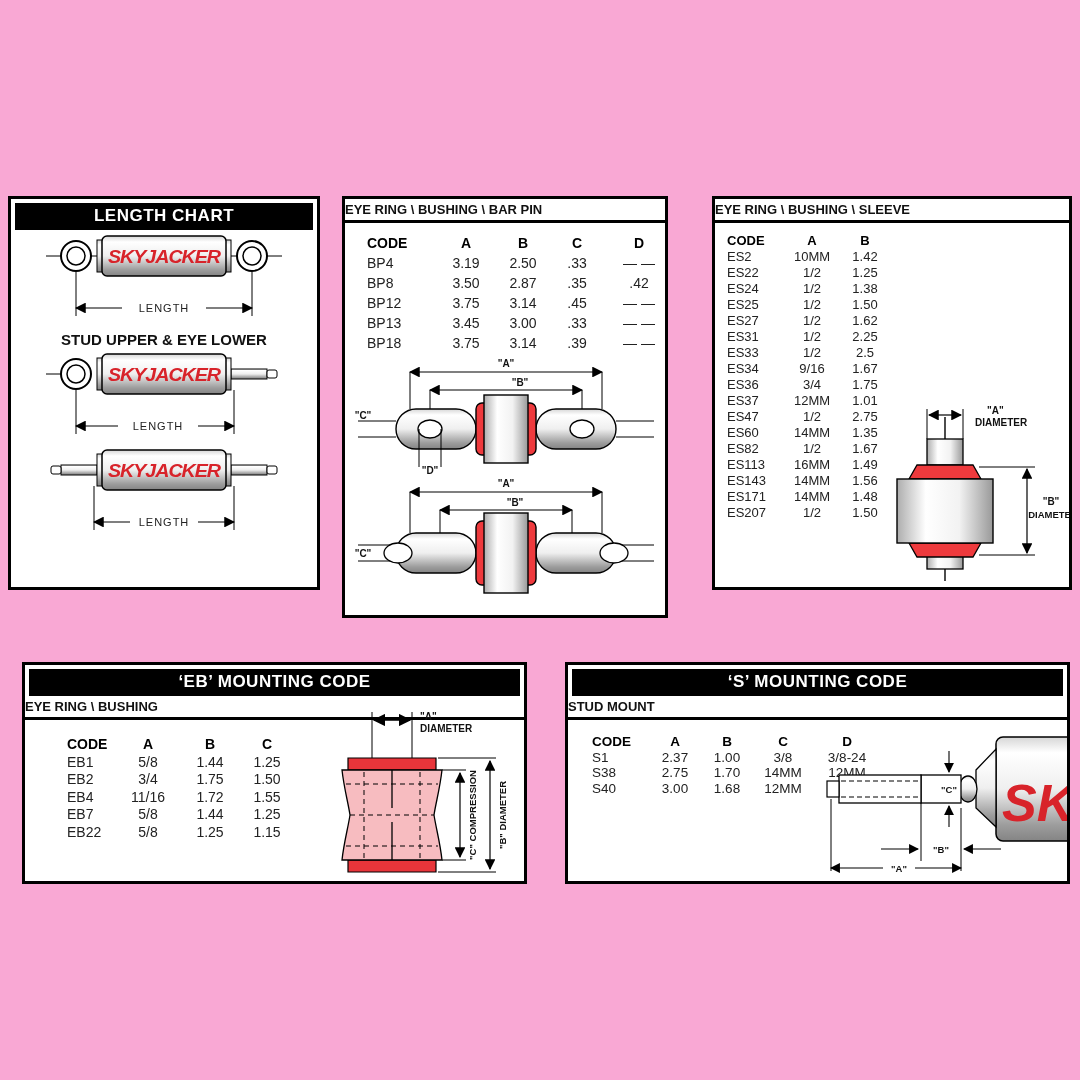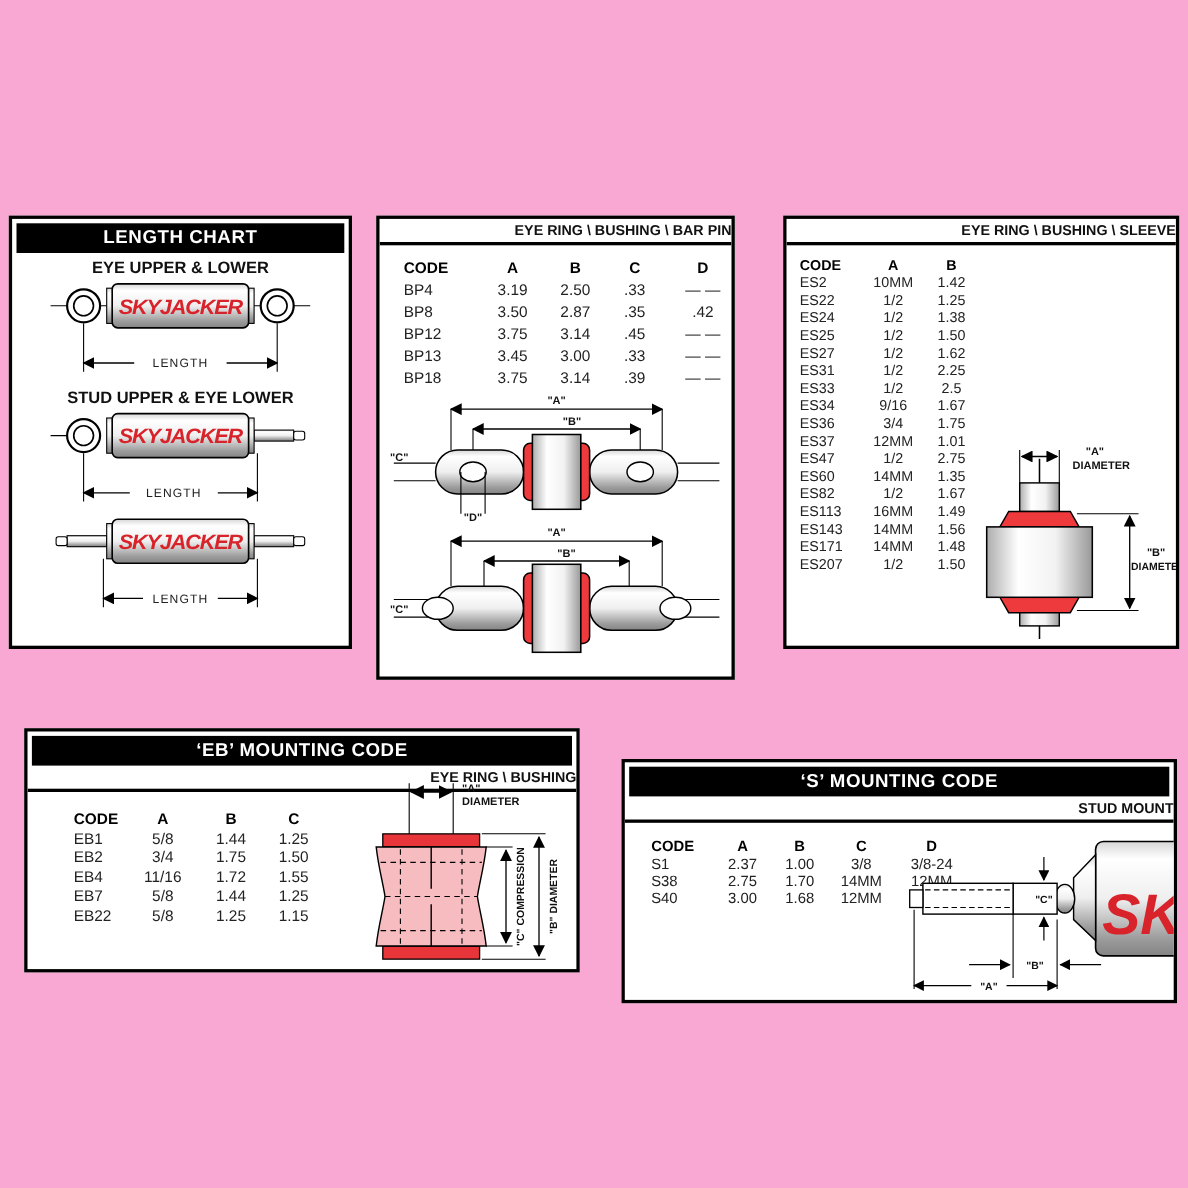--- a/index.html
+++ b/index.html
@@ -1,21 +1,21 @@
 <!DOCTYPE html>
 <html><head>
 <meta charset="utf-8">
 <style>
   html,body{margin:0;padding:0;background:#ffffff;}
   #canvas{position:relative;width:1080px;height:1080px;background:#f9a8d4;overflow:hidden;
           font-family:"Liberation Sans",sans-serif;color:#111;}
   .panel{position:absolute;background:#fff;border:3px solid #000;overflow:hidden;box-sizing:border-box;}
   .hdr{margin:4px 4px 0 4px;background:#000;color:#fff;font-weight:bold;font-size:17px;
        text-align:center;padding:3px 0 4px 0;letter-spacing:.5px;}
-  .sub{font-weight:bold;font-size:13px;text-align:right;padding:3px 0 3px 0;
+  .sub{font-weight:bold;font-size:13px;text-align:left;padding:3px 0 3px 0;
        border-bottom:3px solid #000;margin:0 0 0 0;}
   .table{display:grid;font-size:14px;color:#222;}
   .tcell{text-align:center;white-space:nowrap;}
   .thead{font-weight:bold;color:#000;}
   
   .bp-table{grid-template-columns:72px 58px 56px 52px 72px;line-height:20px;margin:10px 0 4px 20px;}
   .bp-table .tcell:nth-child(5n+1){text-align:left;padding-left:2px;}
   .es-table{grid-template-columns:58px 58px 48px;line-height:16px;font-size:13px;margin:10px 0 0 10px;}
   .es-table .tcell:nth-child(3n+1){text-align:left;padding-left:2px;}
   .eb-table{grid-template-columns:54px 66px 58px 56px;line-height:17.5px;margin:16px 0 0 36px;}
@@ -55,21 +55,20 @@
       </linearGradient>
       <marker id="ah" viewBox="0 0 10 10" refX="9" refY="5" markerWidth="9" markerHeight="9" orient="auto-start-reverse">
           <path d="M0,0L10,5L0,10z" fill="#000"></path>
         </marker>
     </defs>
   </svg>
 
   <section class="panel" style="left:8px;top:196px;width:312px;height:394px;">
     <div class="hdr">LENGTH CHART</div>
 
-    <div class="p1-label">EYE UPPER &amp; LOWER</div>
     <svg width="292" height="96" viewBox="0 0 292 96" style="margin:0 auto">
       <line x1="28" y1="26" x2="264" y2="26" stroke-width="1"></line>
       <circle cx="58" cy="26" r="15" fill="#fff" stroke="#000" stroke-width="2"></circle>
       <circle cx="58" cy="26" r="9" fill="#fff" stroke="#000" stroke-width="1.5"></circle>
       <circle cx="234" cy="26" r="15" fill="#fff" stroke="#000" stroke-width="2"></circle>
       <circle cx="234" cy="26" r="9" fill="#fff" stroke="#000" stroke-width="1.5"></circle>
       <rect x="79" y="10" width="6" height="32" fill="url(#gMetalV)" stroke="#000"></rect>
       <rect x="207" y="10" width="6" height="32" fill="url(#gMetalV)" stroke="#000"></rect>
       <rect x="84" y="6" width="124" height="40" rx="5" fill="url(#gMetalV)" stroke="#000" stroke-width="1.5"></rect>
       <text x="146" y="33" text-anchor="middle" class="logo-txt" textLength="112" lengthAdjust="spacingAndGlyphs">SKYJACKER</text>
@@ -327,21 +326,21 @@
       <line x1="122" y1="150" x2="146" y2="150" stroke-width="1"></line>
       <line x1="140" y1="63" x2="140" y2="147" stroke-width="1.2" marker-start="url(#ah)" marker-end="url(#ah)"></line>
       <text transform="rotate(-90,152,105)" x="152" y="109" text-anchor="middle" class="dimtxt-s">"C" COMPRESSION</text>
       <line x1="118" y1="48" x2="176" y2="48" stroke-width="1"></line>
       <line x1="118" y1="162" x2="176" y2="162" stroke-width="1"></line>
       <line x1="170" y1="51" x2="170" y2="159" stroke-width="1.2" marker-start="url(#ah)" marker-end="url(#ah)"></line>
       <text transform="rotate(-90,182,105)" x="182" y="109" text-anchor="middle" class="dimtxt-s">"B" DIAMETER</text>
     </svg>
   </section>
 
-  <section class="panel" style="left:565px;top:690px;width:505px;height:222px;">
+  <section class="panel" style="left:565px;top:662px;width:505px;height:222px;">
     <div class="hdr">‘S’ MOUNTING CODE</div>
     <div class="sub">STUD MOUNT</div>
     <div class="table s-table">
         <span class="tcell thead">CODE</span>
         <span class="tcell thead">A</span>
         <span class="tcell thead">B</span>
         <span class="tcell thead">C</span>
         <span class="tcell thead">D</span>
         <span class="tcell">S1</span>
         <span class="tcell">2.37</span>

